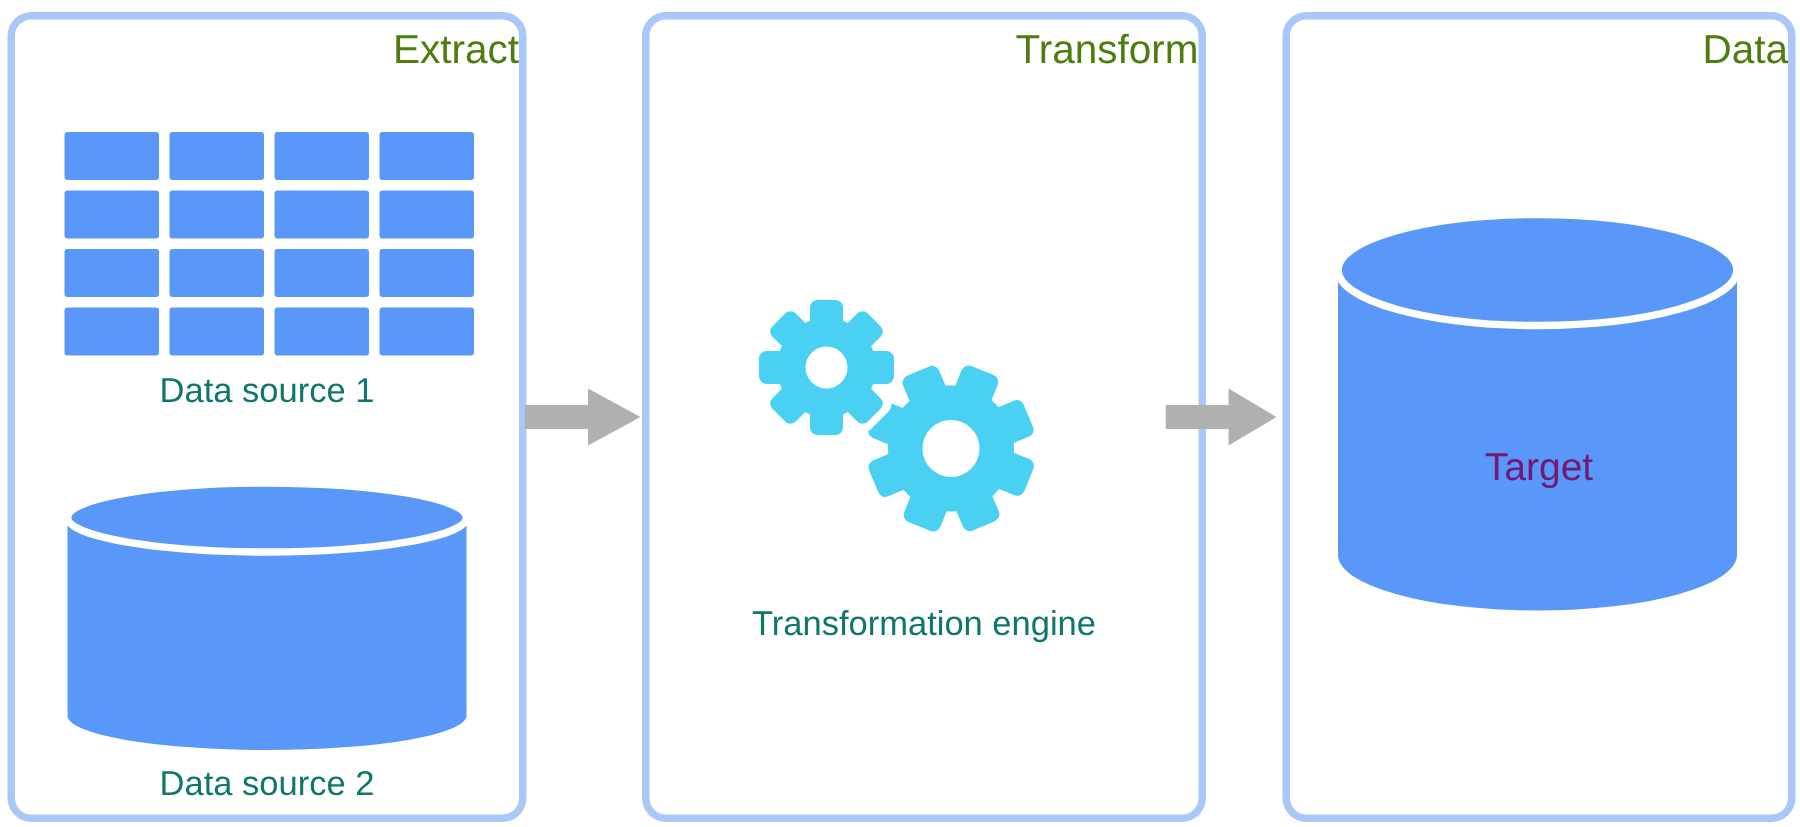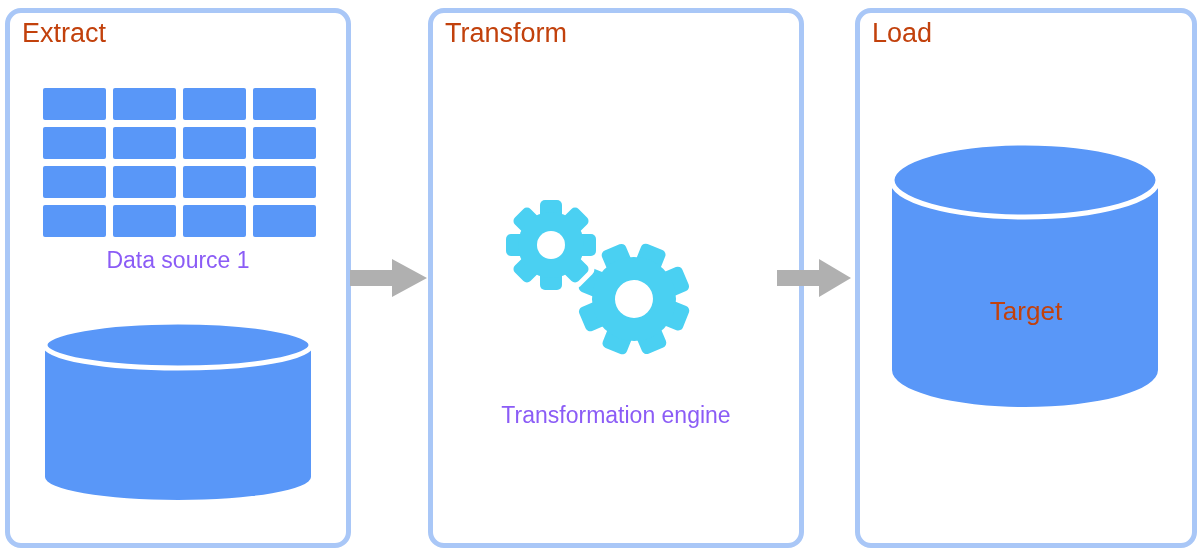--- a/index.html
+++ b/index.html
@@ -8,38 +8,38 @@
     font-family:"Liberation Sans", sans-serif;overflow:hidden;
   }
   .stage{
     position:absolute;top:8px;height:540px;box-sizing:border-box;
     border:5px solid #a9c7f7;border-radius:16px;background:#ffffff;
   }
   #stage-extract{left:5px;width:346px;}
   #stage-transform{left:428px;width:376px;}
   #stage-load{left:855px;width:342px;}
   .stage-title{
-    position:absolute;top:2px;left:12px;right:0;text-align:left;
-    font-size:27px;line-height:36px;color:#c2410c;font-weight:400;
+    position:absolute;top:2px;left:0;right:0;text-align:right;
+    font-size:27px;line-height:36px;color:#4d7c0f;font-weight:400;
   }
   .table-grid{
     position:absolute;left:33px;top:75px;
     display:grid;grid-template-columns:repeat(4,63px);grid-auto-rows:32px;gap:7px;
   }
   .table-grid .cell{background:#5997f8;border-radius:2px;}
   .item-label{
     position:absolute;left:0;right:0;text-align:center;
-    color:#8b5cf6;font-size:23px;line-height:30px;font-weight:400;
+    color:#0f766e;font-size:23px;line-height:30px;font-weight:400;
   }
   #label-ds1{top:232px;}
   #label-ds2{top:494px;}
   #label-engine{top:347px;line-height:31px;padding:0 50px;margin-top:40px;}
   #label-target{
     position:absolute;top:283px;left:0;right:0;text-align:center;
-    color:#c2410c;font-size:26px;font-weight:400;
+    color:#701a75;font-size:26px;font-weight:400;
   }
   .abs{position:absolute;}
   svg{display:block;}
 </style>
 </head>
 <body>
 
 <div class="stage" id="stage-extract">
   <div class="stage-title">Extract</div>
 
@@ -60,20 +60,21 @@
       <div class="cell"></div>
       <div class="cell"></div>
       <div class="cell"></div>
   </div>
   <div class="item-label" id="label-ds1">Data source 1</div>
 
   <svg class="abs" style="left:30px;top:304px;" width="276" height="192" viewBox="0 0 276 192">
     <path d="M 5 28 L 5 160 A 133 23 0 0 0 271 160 L 271 28 A 133 23 0 0 1 5 28 Z" fill="#5997f8"></path>
     <ellipse cx="138" cy="28" rx="133" ry="23" fill="#5997f8" stroke="#ffffff" stroke-width="5"></ellipse>
   </svg>
+  <div class="item-label" id="label-ds2">Data source 2</div>
 </div>
 
 <div class="stage" id="stage-transform">
   <div class="stage-title">Transform</div>
 
   <svg class="abs" style="left:62px;top:175px;" width="215" height="175" viewBox="0 0 215 175">
 
     <g transform="translate(139,111) rotate(22)">
       <g fill="#4ad0f2">
         <g>
@@ -119,21 +120,21 @@
         <circle r="33"></circle>
       </g>
       <circle r="14" fill="#ffffff"></circle>
     </g>
   </svg>
 
   <div class="item-label" id="label-engine">Transformation engine</div>
 </div>
 
 <div class="stage" id="stage-load">
-  <div class="stage-title">Load</div>
+  <div class="stage-title">Data</div>
 
   <svg class="abs" style="left:27px;top:127px;" width="276" height="272" viewBox="0 0 276 272">
     <path d="M 5 40 L 5 230 A 133 37 0 0 0 271 230 L 271 40 A 133 37 0 0 1 5 40 Z" fill="#5997f8"></path>
     <ellipse cx="138" cy="40" rx="133" ry="37" fill="#5997f8" stroke="#ffffff" stroke-width="5"></ellipse>
   </svg>
   <div id="label-target">Target</div>
 </div>
 
 <svg class="abs" style="left:350px;top:258px;" width="78" height="40" viewBox="0 0 78 40">
   <polygon points="0,12 42,12 42,1 77,20 42,39 42,28 0,28" fill="#b0b0b0"></polygon>

